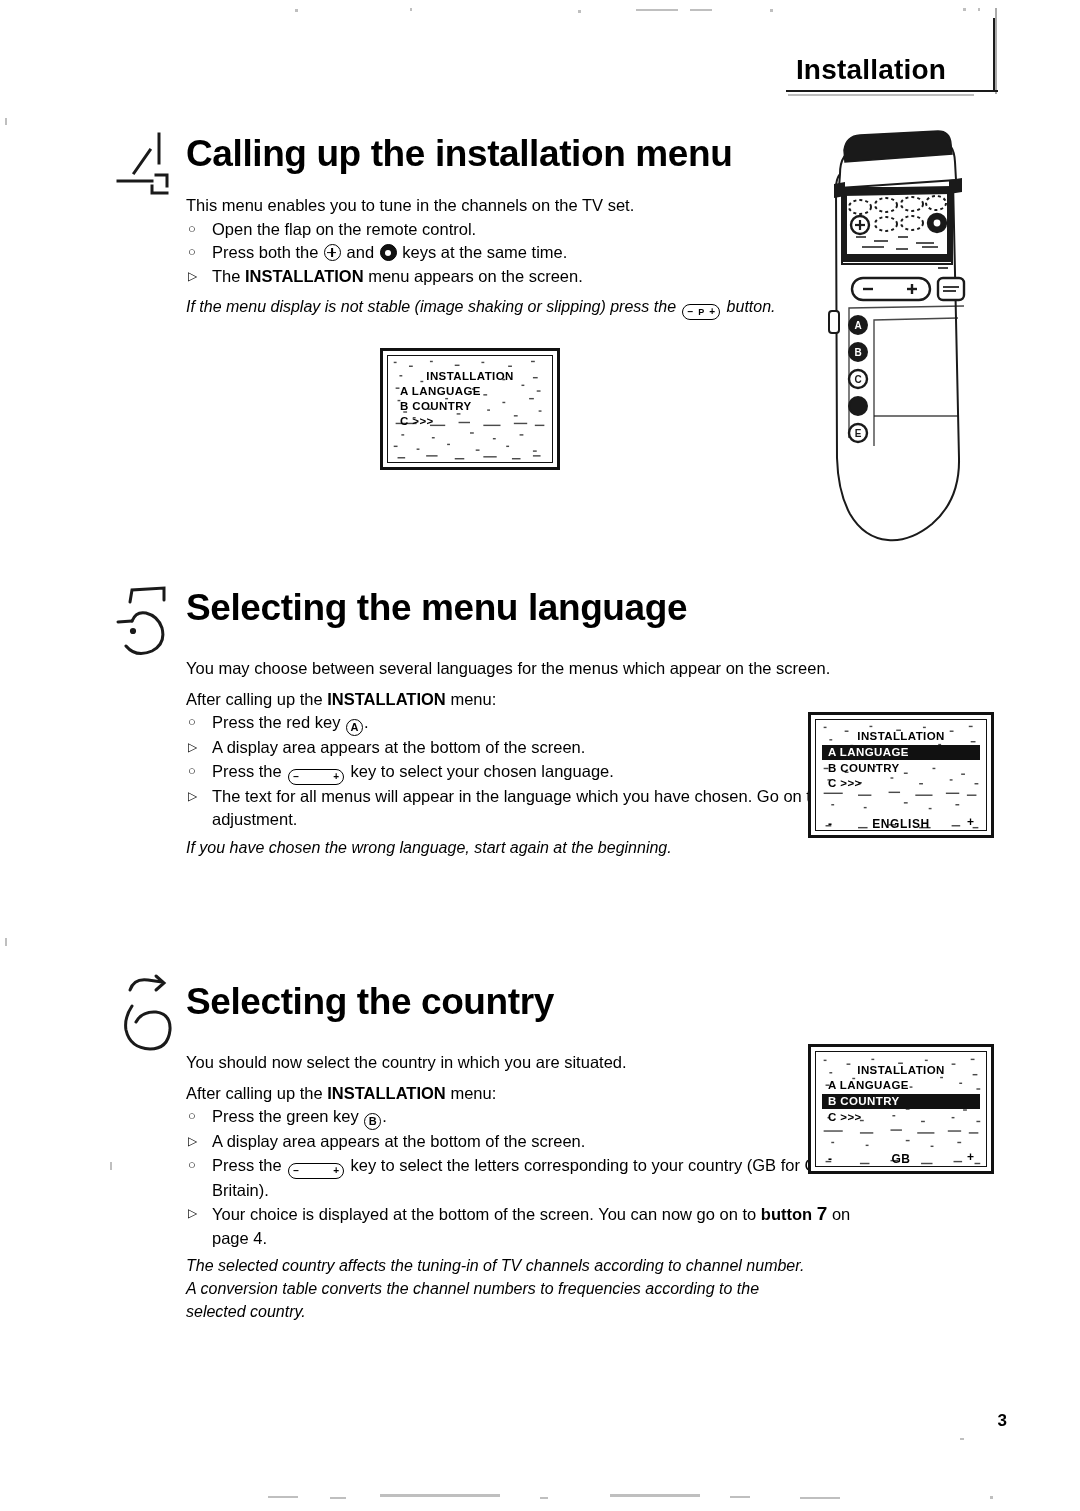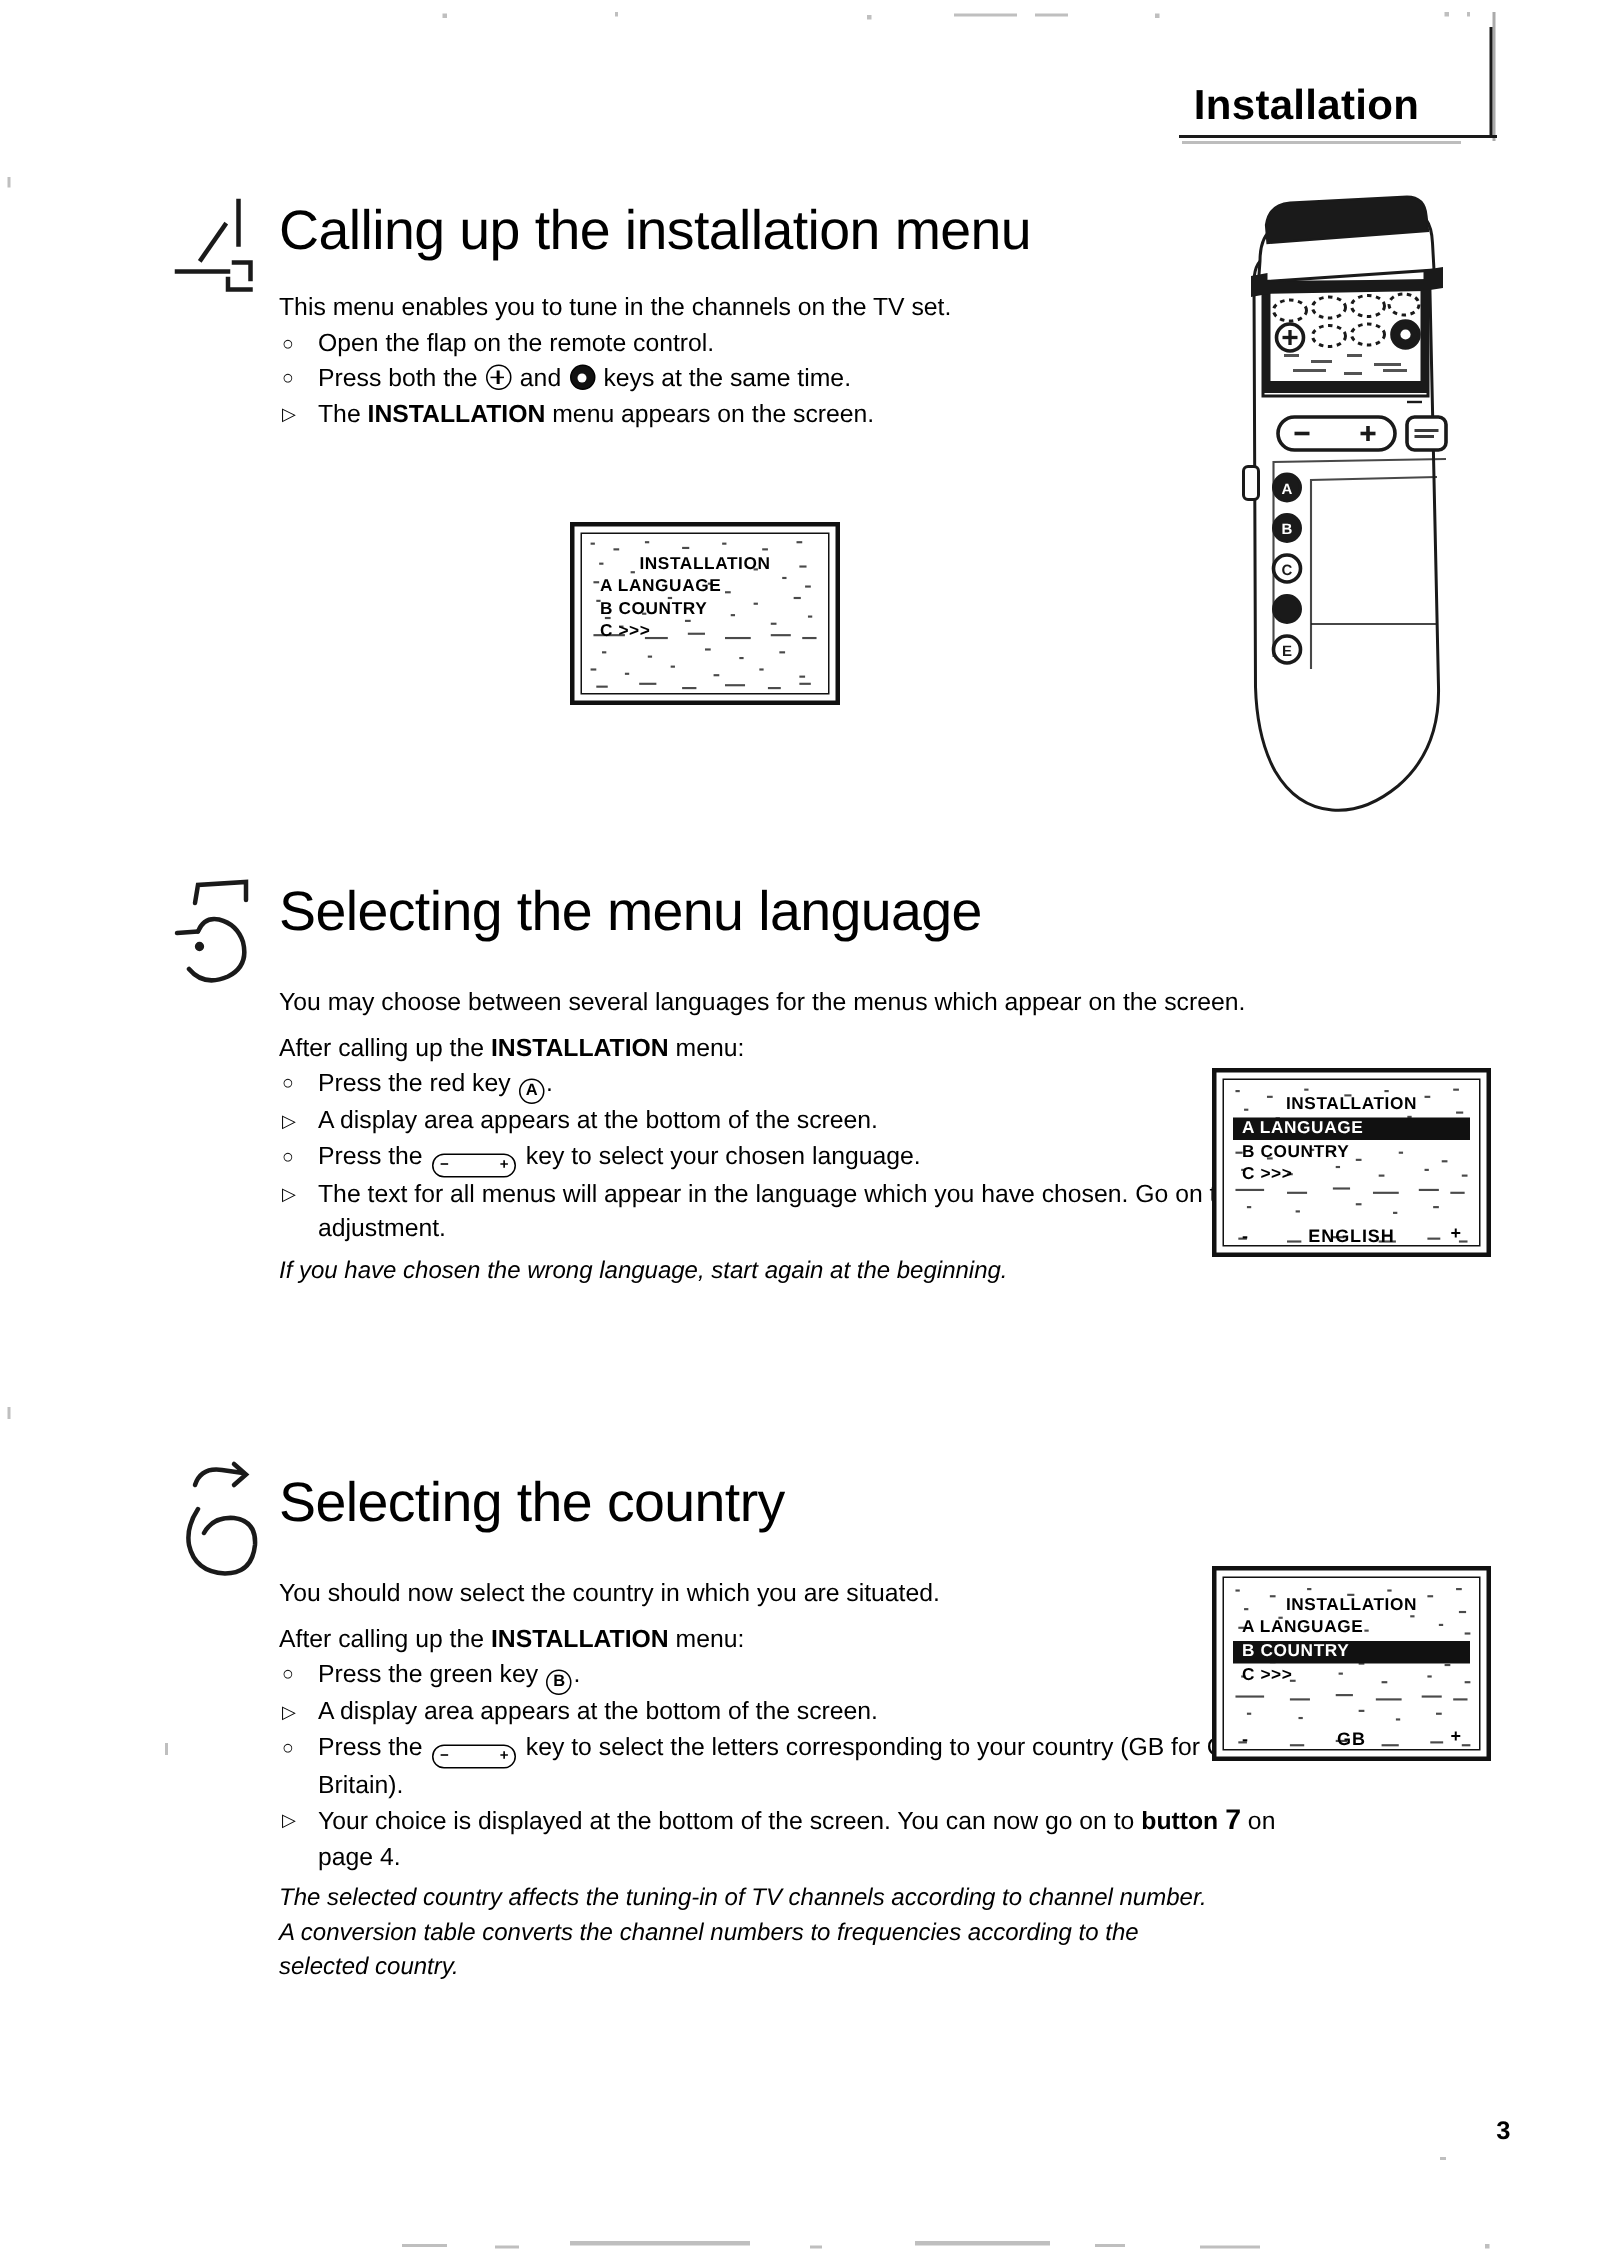--- a/index.html
+++ b/index.html
@@ -86,21 +86,21 @@
     left: 0;
     top: 0;
     width: 76px;
     height: 78px;
   }
   .sec-num svg { display: block; }
 
   .sec-title {
     position: absolute;
     font-size: 37px;
-    font-weight: normal;
+    font-weight: bold;
     letter-spacing: -0.4px;
     line-height: 1;
     white-space: nowrap;
   }
 
   .body-block {
     position: absolute;
     font-size: 16.5px;
     line-height: 23.5px;
   }
@@ -346,20 +346,21 @@
       <div class="bullet-row gap-sm">
         <span class="bullet-mark circ">○</span>
         <span><span>Press both the </span><span class="key-circle cross"></span><span> and </span><span class="key-circle filled"></span><span> keys at the same time.</span></span>
       </div>
 
       <div class="bullet-row">
         <span class="bullet-mark tri">▷</span>
         <span><span>The </span><span class="b">INSTALLATION</span><span> menu appears on the screen.</span></span>
       </div>
 
+      <p class="para note gap-sm"><span>If the menu display is not stable (image shaking or slipping) press the </span><span class="key-rocker narrow">−<span class="mid">P</span>+</span><span> button.</span></p>
     </div>
 
     <div class="tv" style="left:272px;top:222px;width:180px;height:122px;">
       <div class="tv-inner">
         <svg class="tv-noise" viewBox="0 0 172 114" preserveAspectRatio="none">
           <g fill="#2b2b2b">
             <rect x="6" y="6" width="3" height="1.5"></rect>
               <rect x="22" y="10" width="4" height="1.5"></rect>
             <rect x="44" y="5" width="3" height="1.5"></rect>
               <rect x="70" y="9" width="5" height="1.5"></rect>

